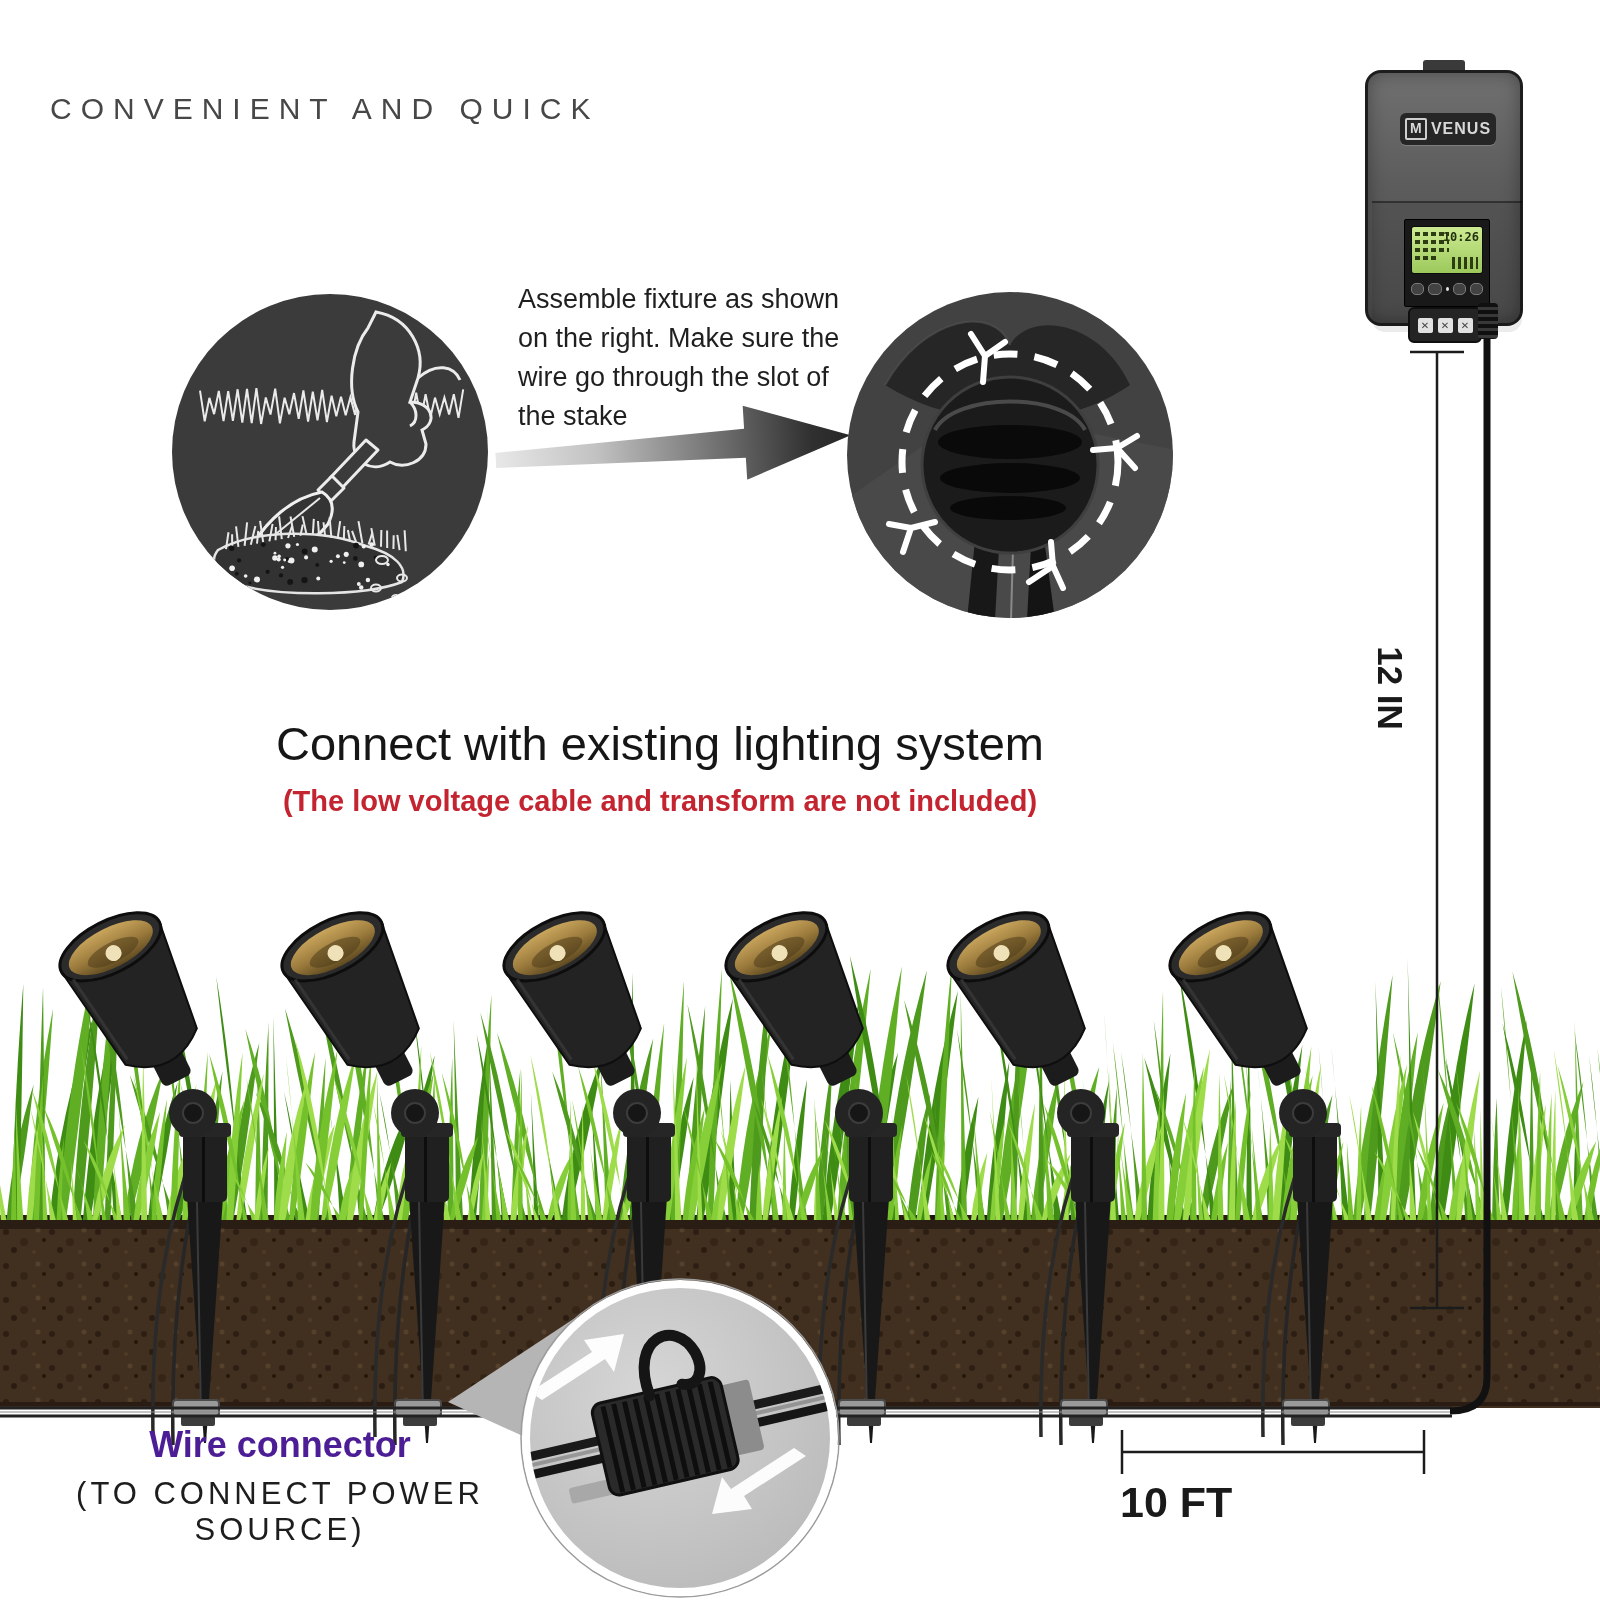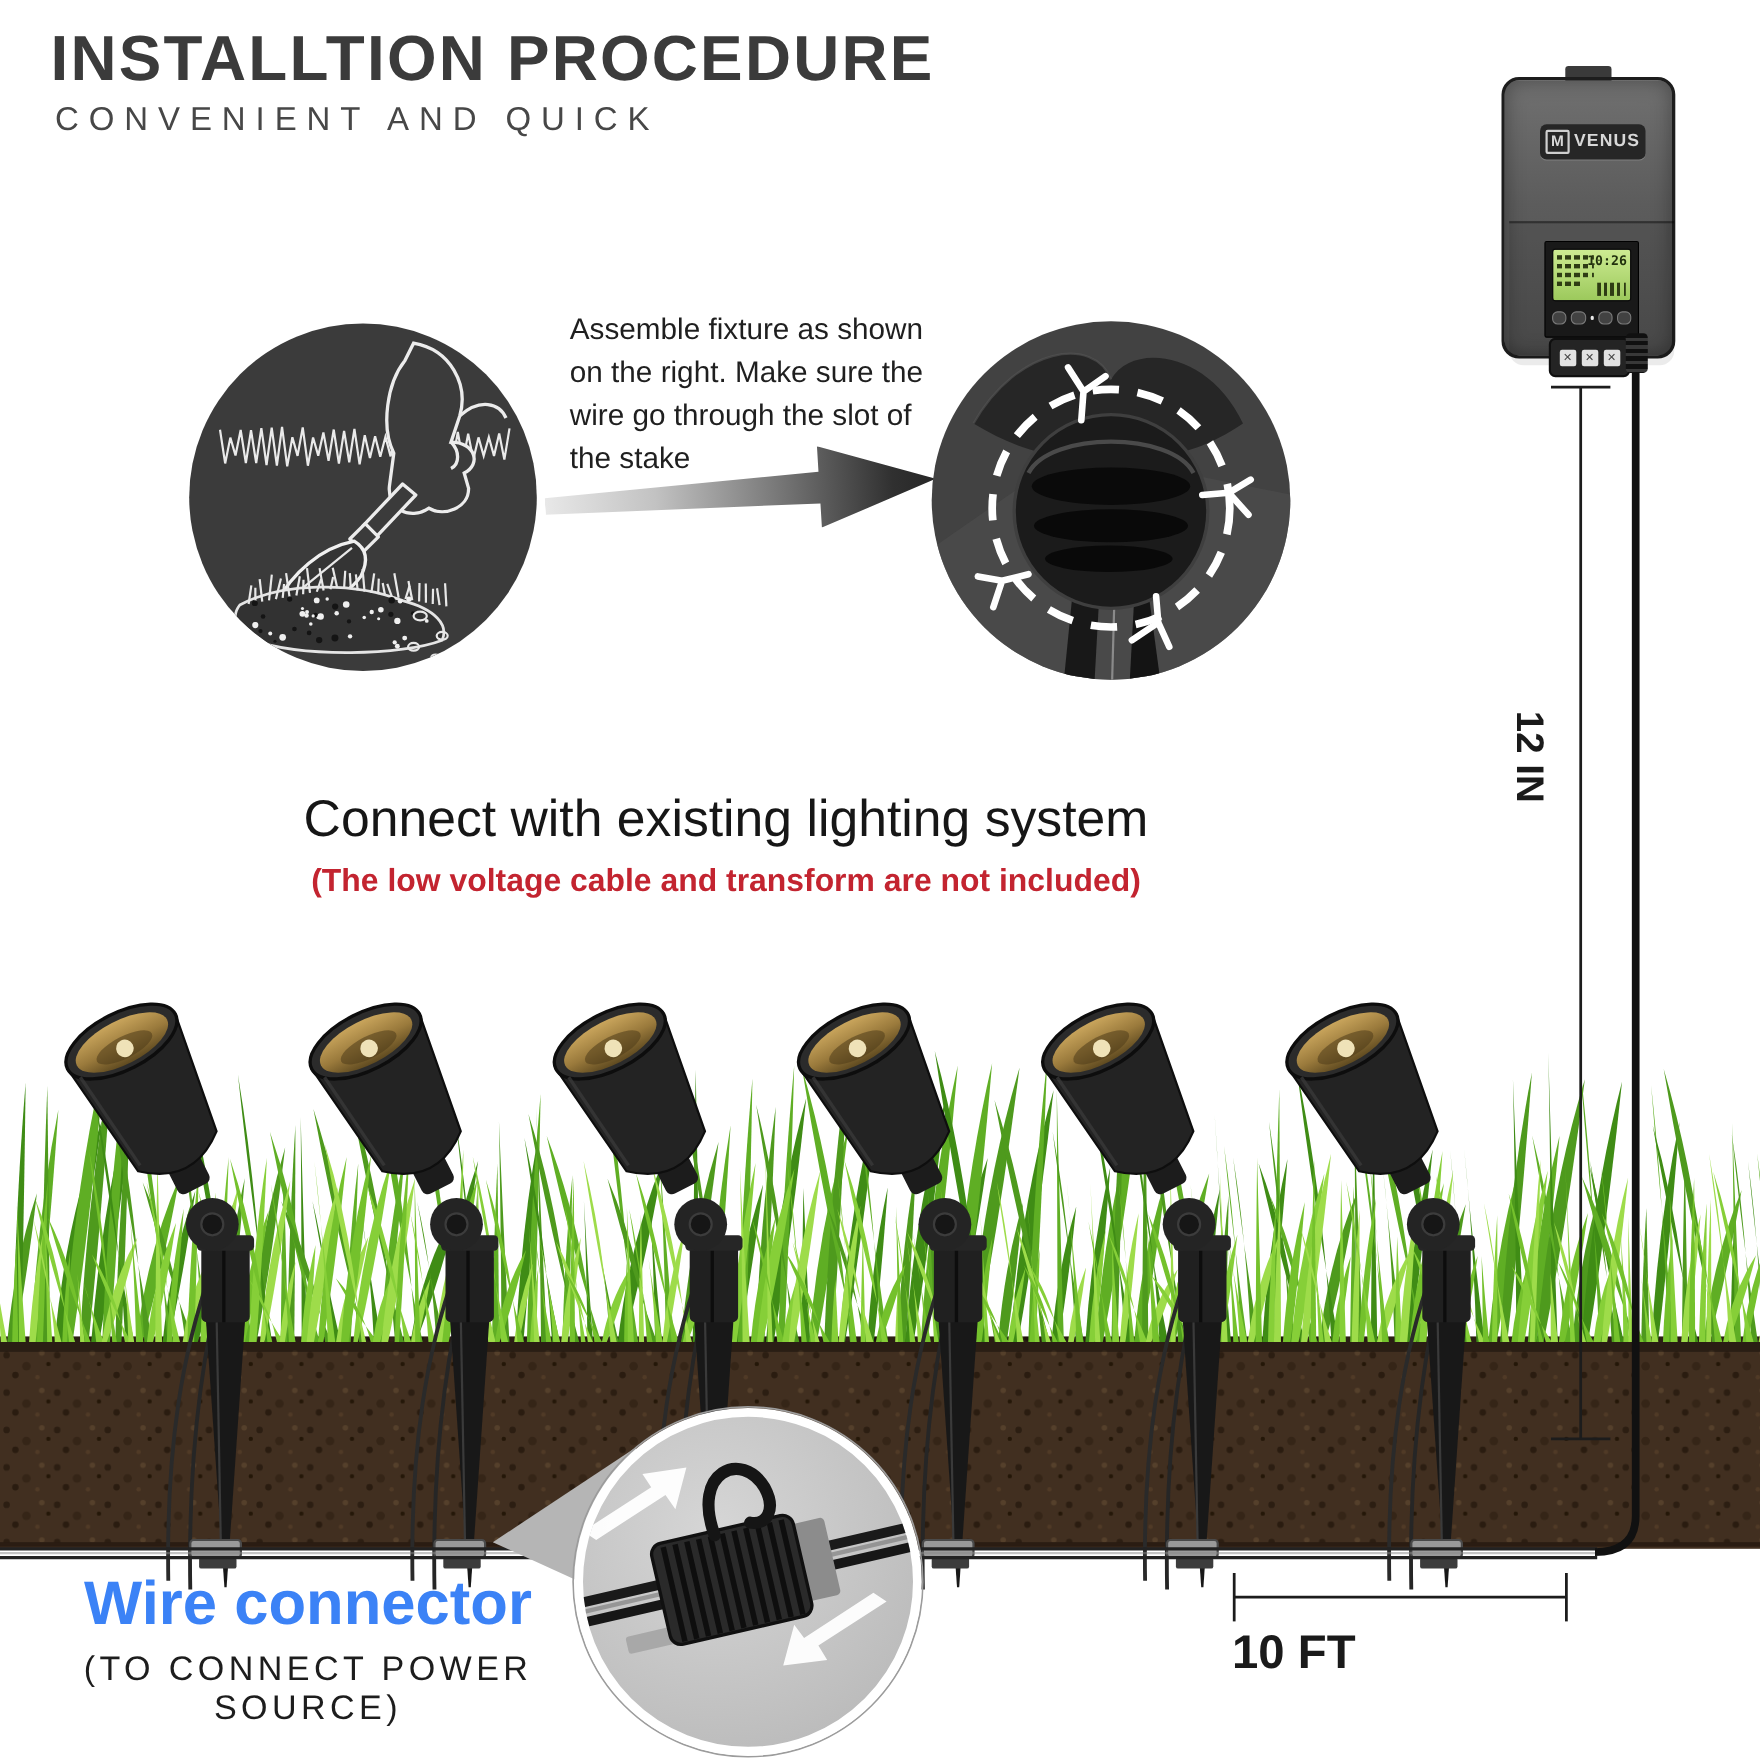--- a/index.html
+++ b/index.html
@@ -52,21 +52,21 @@
   .tx-relief{left:110px;top:230px;width:20px;height:36px;border-radius:4px;
     background:repeating-linear-gradient(180deg,#101010 0 4px,#383838 4px 7px);}
 
   
   .m12{left:1320px;top:668px;width:140px;text-align:center;font-size:35px;font-weight:600;color:#1a1a1a;
        transform:rotate(90deg);}
   .m10{left:1120px;top:1478px;width:304px;font-size:43px;font-weight:600;color:#1a1a1a;}
 
   
   .wc-wrap{left:40px;top:1424px;width:480px;text-align:center;}
-  .wc-label{font-size:56px;font-weight:600;color:#3b82f6;}
+  .wc-label{font-size:36px;font-weight:600;color:#4c1d95;}
   .wc-sub{margin-top:10px;font-size:31px;letter-spacing:4px;color:#1d1d1d;}
 
   svg{display:block;}
 </style>
 </head>
 <body>
 
 <div id="stage">
 
   <svg class="abs" style="left:0;top:0" width="1600" height="1600" viewBox="0 0 1600 1600">
@@ -540,21 +540,20 @@
           <rect x="600" y="1386" width="132" height="94" rx="10" fill="#2a2a2a" stroke="#101010" stroke-width="3"></rect>
           <path d="M612,1390 V1478 M623,1390 V1478 M634,1390 V1478 M645,1390 V1478 M656,1390 V1478 M667,1390 V1478 M678,1390 V1478 M689,1390 V1478 M700,1390 V1478 M711,1390 V1478 M722,1390 V1478" stroke="#0e0e0e" stroke-width="5"></path>
           <path d="M660,1390 C652,1328 702,1320 714,1358 C720,1380 708,1392 694,1386" stroke="#151515" stroke-width="11" fill="none" stroke-linecap="round"></path>
         </g>
         <polygon points="530,1392 592,1352 584,1340 624,1334 614,1372 605,1359 542,1400" fill="#ffffff" opacity="0.95"></polygon>
         <polygon points="806,1456 744,1496 752,1509 712,1514 722,1477 731,1489 794,1448" fill="#ffffff" opacity="0.95"></polygon>
       </g>
     </g>
   </svg>
 
-  <div class="abs title">INSTALLTION PROCEDURE</div>
   <div class="abs subtitle">CONVENIENT AND QUICK</div>
 
   <svg class="abs" style="left:170px;top:292px" width="320" height="320" viewBox="0 0 320 320">
     <clipPath id="digClip">
         <circle cx="160" cy="160" r="158"></circle>
       </clipPath>
     <circle cx="160" cy="160" r="158" fill="#3b3b3b"></circle>
     <g clip-path="url(#digClip)">
       <g id="dig-grass">
           <polyline points="30,98.68855502603401 34.7,129.311444973966 39.4,105.85205815755762 44.1,122.14794184244238 48.8,98.94109270093031 53.5,129.0589072990697 58.2,99.12363601355173 62.9,128.87636398644827 67.6,97.26464705273975 72.30000000000001,130.73535294726025 77,96.80154990067967 81.7,131.19845009932033 86.4,96.03592173328798 91.1,131.96407826671202 95.8,105.54533491158145 100.5,122.45466508841855 105.2,96.61301673502612 109.9,131.38698326497388 114.60000000000001,105.77947892126394 119.3,122.22052107873606 124,101.0800908601741 128.7,126.9199091398259 133.4,98.49241026929667 138.10000000000002,129.50758973070333 142.8,99.75564880399907 147.5,128.24435119600093 152.2,97.81240250989504 156.9,130.18759749010496 161.6,103.70761441031937 166.3,124.29238558968063 171,104.69665047750459 175.70000000000002,123.30334952249541 180.4,105.11959052711609 185.1,122.88040947288391 189.8,101.9932656275123 194.5,126.0067343724877 199.20000000000002,102.80128427949967 203.9,125.19871572050033 208.6,100.46209812662346 213.3,127.53790187337654 218,105.1590836247633 222.70000000000002,122.8409163752367 227.4,97.22783786448053 232.1,130.77216213551947 236.8,100.64480583403201 241.5,127.35519416596799 246.20000000000002,100.72117730903847 250.9,127.27882269096153 255.60000000000002,102.1911797454377 260.3,125.8088202545623 265,105.63209621178976 269.70000000000005,122.36790378821024 274.4,105.42901990449172 279.1,122.57098009550828 283.8,102.1577533808304 288.5,125.8422466191696 293.2,97.38081816468912 " fill="none" stroke="#eaeaea" stroke-width="2"></polyline>

